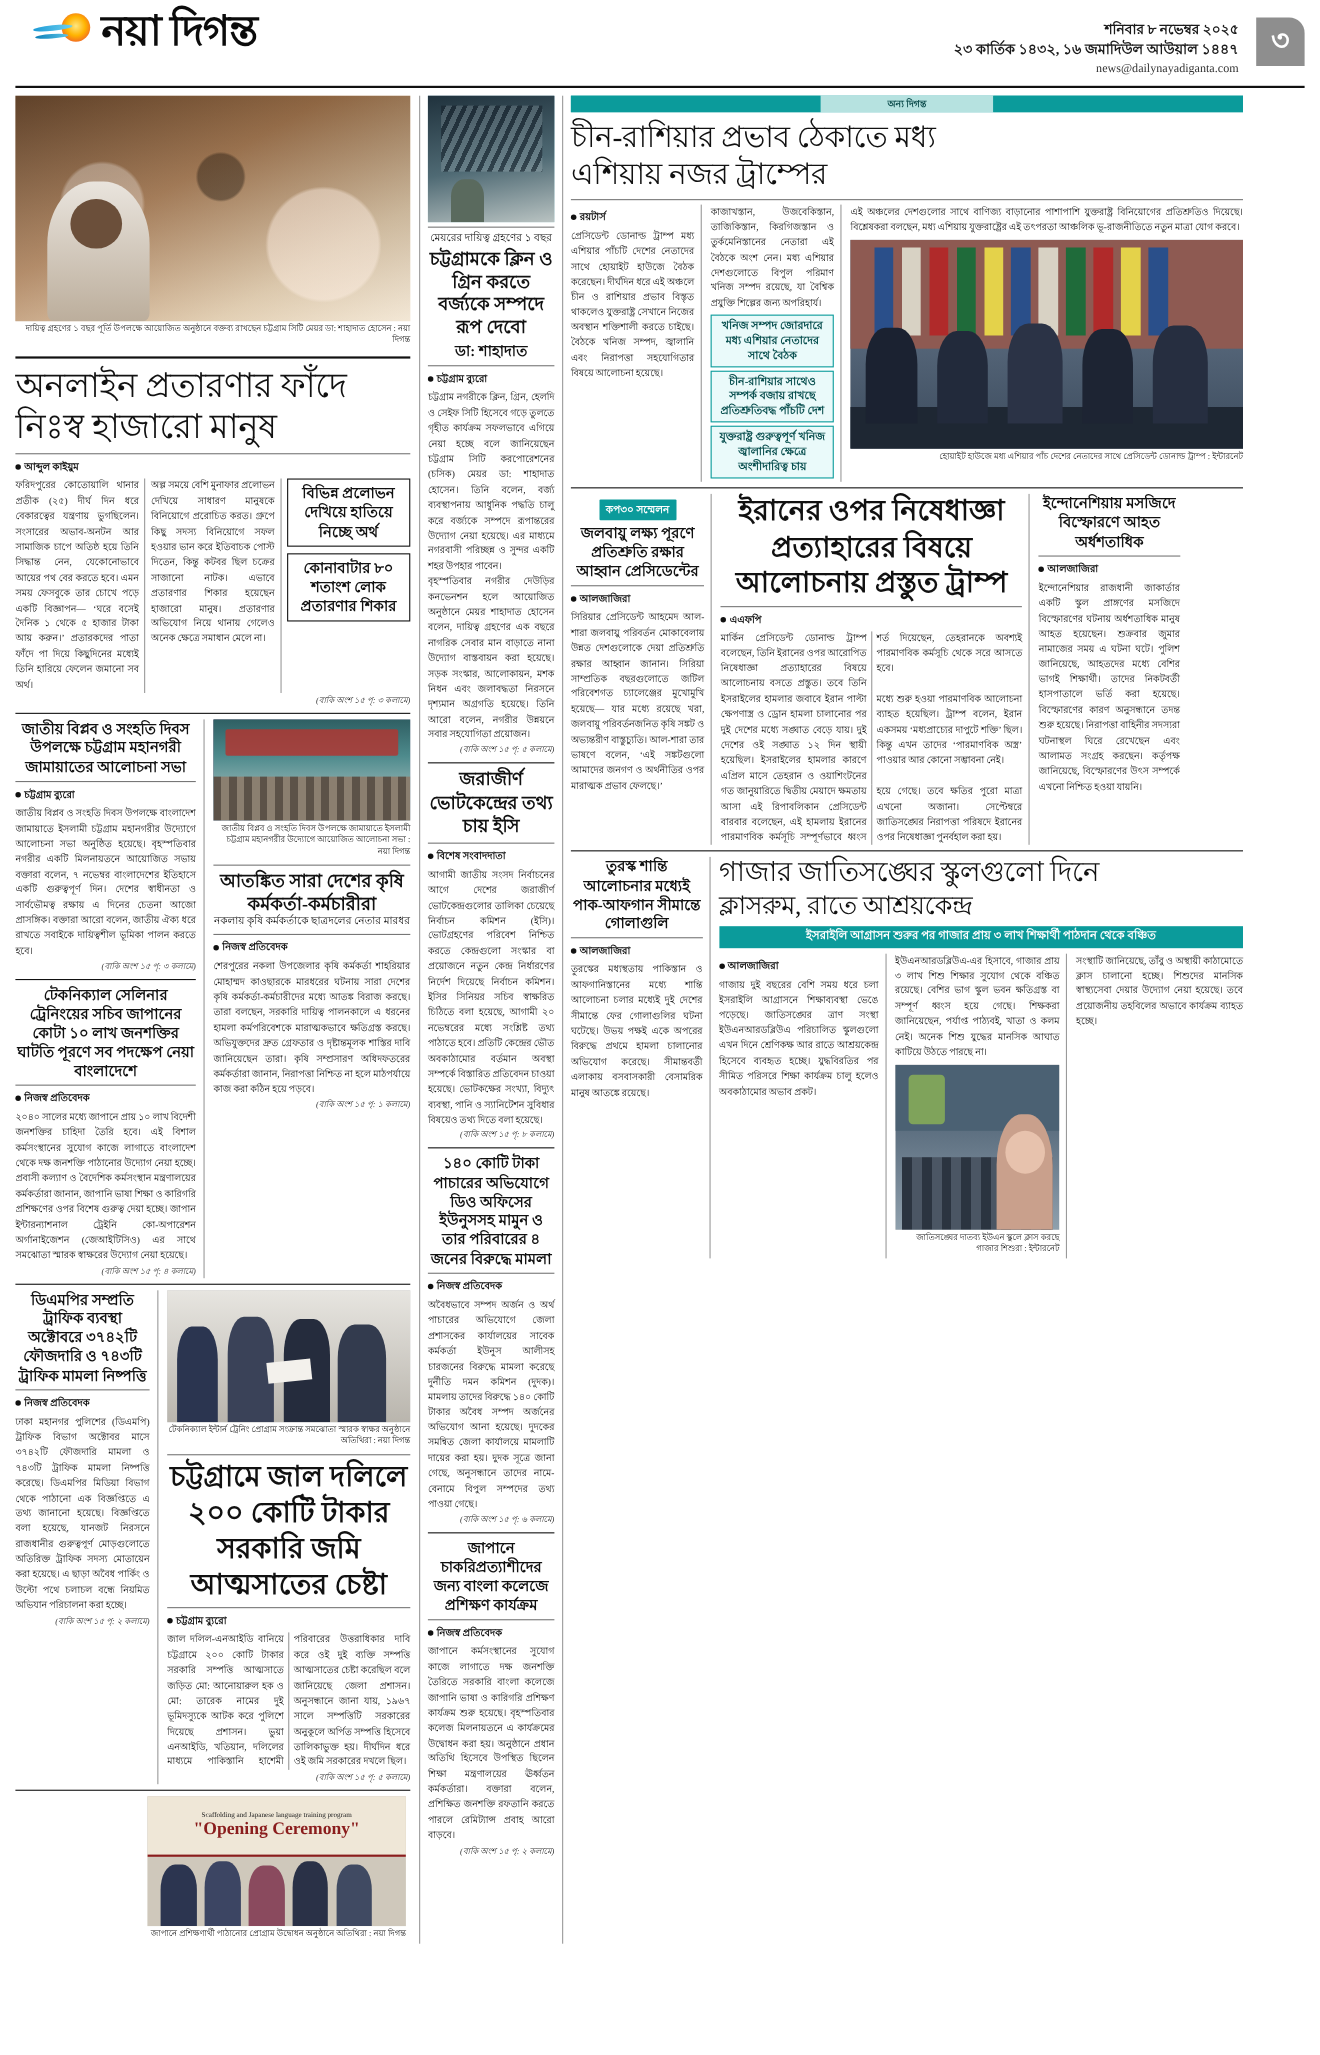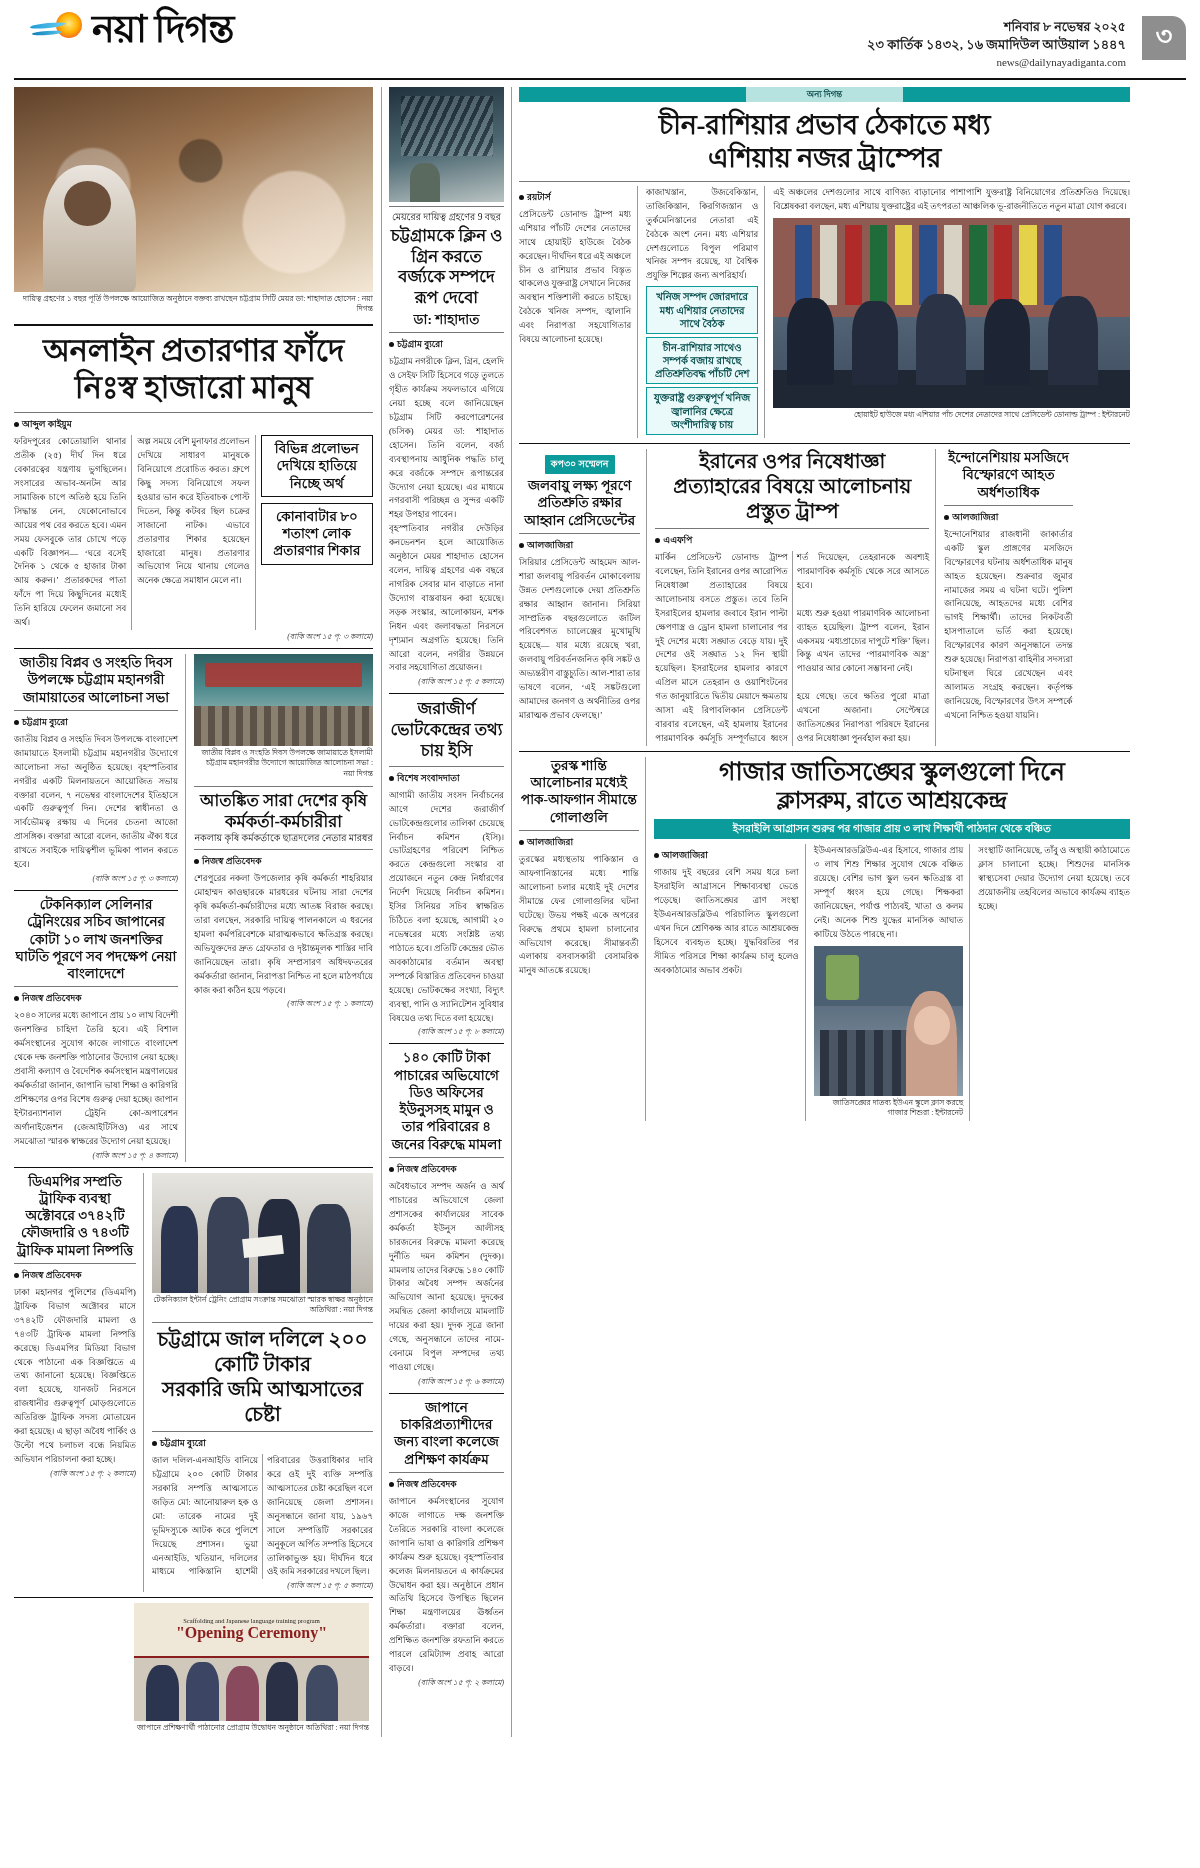--- a/index.html
+++ b/index.html
@@ -32,22 +32,22 @@
      background:#8e8e8e; color:#fff; font-size:26px; font-weight:bold;
      display:flex; align-items:center; justify-content:center;
      border-top-right-radius:14px; }
 
   
   .content { display:flex; gap:0; padding-top:7px; }
   .colA { width:368px; padding-right:8px; border-right:1px solid #9a9a9a; }
   .colB { width:130px; padding:0 7px; border-right:1px solid #9a9a9a; }
 
   
-  .hl-mega { font-size:31px; font-weight:bold; line-height:1.22; text-align:center; letter-spacing:-0.3px; }
-  .hl-big { font-size:20px; font-weight:bold; line-height:1.25; text-align:center; }
+  .hl-mega { font-size:31px; font-weight:normal; line-height:1.22; letter-spacing:-0.3px; }
+  .hl-big { font-size:26px; font-weight:bold; line-height:1.25; text-align:center; }
   .hl-med { font-size:16.5px; font-weight:bold; line-height:1.26; text-align:center; }
   .hl-sm  { font-size:13.5px; font-weight:bold; line-height:1.28; text-align:center; }
   .kicker { font-size:9.5px; text-align:center; line-height:1.35; margin-bottom:2px; }
   .byline { font-size:9px; font-weight:bold; margin:4px 0 3px 0; display:flex; align-items:center; gap:3px; }
   .byline .dot { width:5px; height:5px; border-radius:50%; background:#111; display:inline-block; flex:none; }
   .body-txt { font-size:8.6px; line-height:1.62; text-align:justify; text-justify:inter-word;
      hyphens:auto; word-spacing:-0.2px; }
   .caption { font-size:7.6px; line-height:1.35; text-align:right; padding:2px 0 3px 0; color:#222; }
 
   
@@ -257,21 +257,21 @@
     </div>
 
     <div class="colB">
       <div class="photo ph-grad5" style="height:115px">
         <div style="position:absolute;left:0;top:0;width:100%;height:100%;background:linear-gradient(170deg,#20323d,#4f6a74 55%,#b9c3c2)"></div>
         <div style="position:absolute;left:10%;top:8%;width:80%;height:52%;
           background:repeating-linear-gradient(115deg,rgba(20,30,40,.55) 0 4px,rgba(200,210,215,.2) 4px 9px)"></div>
         <div style="position:absolute;left:18%;bottom:0;width:26%;height:34%;background:#5a6a5e;border-radius:40% 40% 0 0"></div>
       </div>
       <div class="rule-thin"></div>
-      <div class="kicker">মেয়রের দায়িত্ব গ্রহণের 9 বছর</div>
+      <div class="kicker">মেয়রের দায়িত্ব গ্রহণের ১ বছর</div>
       <div class="hl-med">চট্টগ্রামকে ক্লিন ও গ্রিন করতে বর্জ্যকে সম্পদে রূপ দেবো</div>
       <div class="hl-sm" style="margin-top:2px">ডা: শাহাদাত</div>
       <div class="rule-thin"></div>
       <div class="byline">
         <span class="dot"></span>
         <span>চট্টগ্রাম ব্যুরো</span>
       </div>
       <div class="body-txt">চট্টগ্রাম নগরীকে ক্লিন, গ্রিন, হেলদি ও সেইফ সিটি হিসেবে গড়ে তুলতে গৃহীত কার্যক্রম সফলভাবে এগিয়ে নেয়া হচ্ছে বলে জানিয়েছেন চট্টগ্রাম সিটি করপোরেশনের (চসিক) মেয়র ডা: শাহাদাত হোসেন। তিনি বলেন, বর্জ্য ব্যবস্থাপনায় আধুনিক পদ্ধতি চালু করে বর্জ্যকে সম্পদে রূপান্তরের উদ্যোগ নেয়া হয়েছে। এর মাধ্যমে নগরবাসী পরিচ্ছন্ন ও সুন্দর একটি শহর উপহার পাবেন।</div>
       <div class="body-txt">বৃহস্পতিবার নগরীর দেউড়ির কনভেনশন হলে আয়োজিত অনুষ্ঠানে মেয়র শাহাদাত হোসেন বলেন, দায়িত্ব গ্রহণের এক বছরে নাগরিক সেবার মান বাড়াতে নানা উদ্যোগ বাস্তবায়ন করা হয়েছে। সড়ক সংস্কার, আলোকায়ন, মশক নিধন এবং জলাবদ্ধতা নিরসনে দৃশ্যমান অগ্রগতি হয়েছে। তিনি আরো বলেন, নগরীর উন্নয়নে সবার সহযোগিতা প্রয়োজন।</div>
       <div class="contin">(বাকি অংশ ১৫ পৃ: ৫ কলামে)</div>

